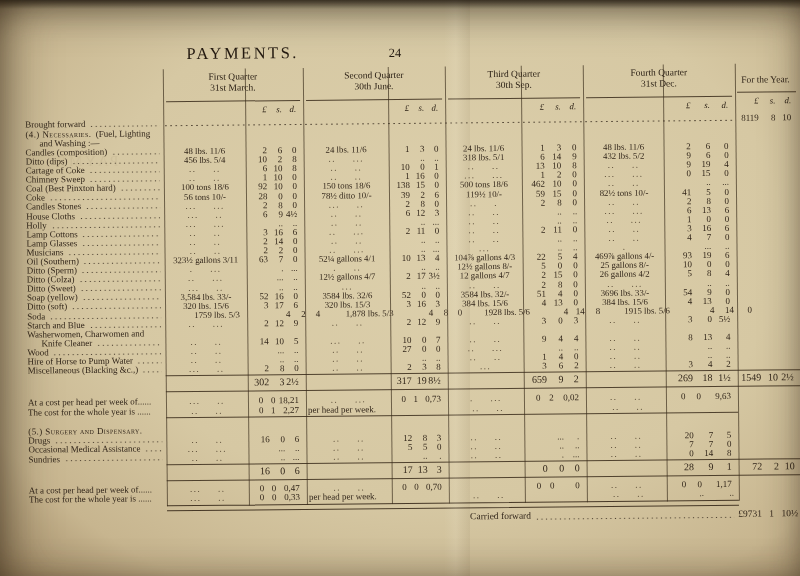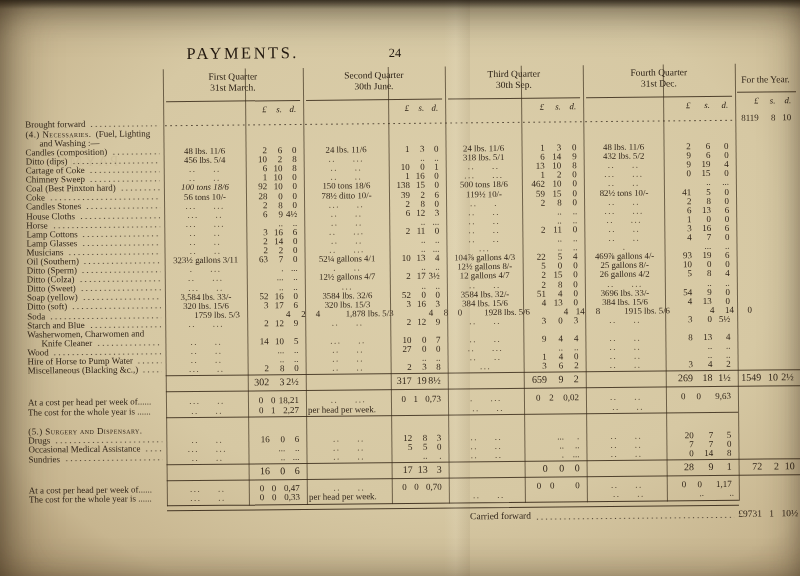--- a/index.html
+++ b/index.html
@@ -287,21 +287,21 @@
               <span></span>
               <span></span>
             </div>
           </div>
         </div>
         <div class="row i">
           <div class="cell lab" style="width: 147px;">
             <span class="txt">Coal (Best Pinxton hard)</span>
             <span class="ldr"></span>
           </div>
-          <div class="cell qv" style="width: 82px; font-style: italic;">100 tons 18/6</div>
+          <div class="cell qv" style="width: 82px;">100 tons 18/6</div>
           <div class="cell" style="width: 58px;">
             <div class="sdg">
               <span>92</span>
               <span>10</span>
               <span>0</span>
             </div>
           </div>
           <div class="cell qv" style="width: 85px;">150 tons 18/6</div>
           <div class="cell" style="width: 57px;">
             <div class="sdg">
@@ -464,21 +464,21 @@
           <div class="cell" style="width: 63px;">
             <div class="sdg">
               <span></span>
               <span></span>
               <span></span>
             </div>
           </div>
         </div>
         <div class="row i">
           <div class="cell lab" style="width: 147px;">
-            <span class="txt">Horse</span>
+            <span class="txt">Holly</span>
             <span class="ldr"></span>
           </div>
           <div class="cell dots" style="width: 82px;">... ...</div>
           <div class="cell" style="width: 58px;">
             <div class="sdg">
               <span></span>
               <span>..</span>
               <span>..</span>
             </div>
           </div>

